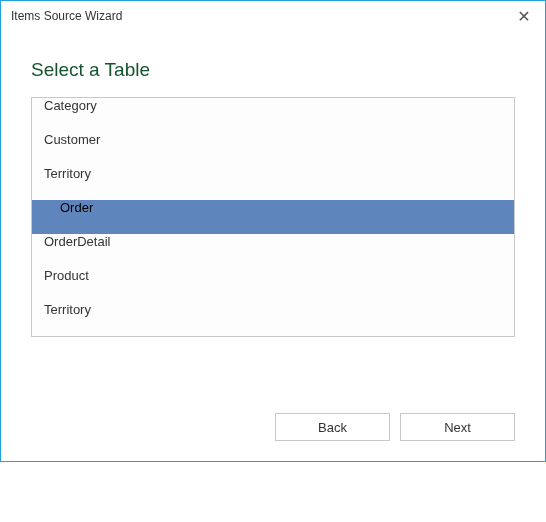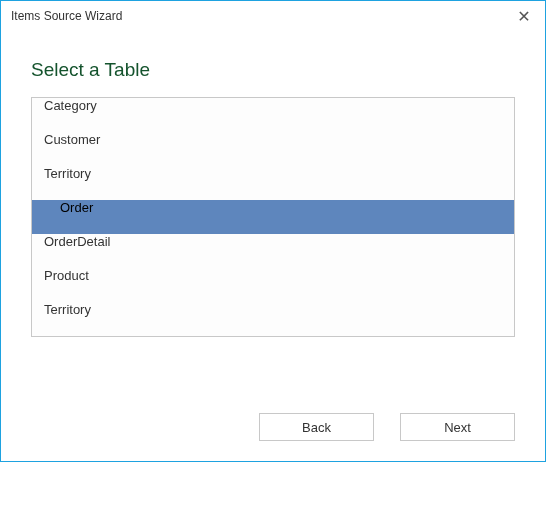--- a/index.html
+++ b/index.html
@@ -61,21 +61,21 @@
   .list-item.selected {
     background: #5e86bd;
     color: #000000;
     padding-left: 28px;
   }
   .footer {
     height: 68px;
     display: flex;
     justify-content: flex-end;
     align-items: center;
-    gap: 26px;
+    gap: 10px;
     padding: 0 30px;
     margin-left: 24px;
   }
   .btn {
     width: 115px;
     height: 28px;
     border: 1px solid #c8c8c8;
     background: #fff;
     font-size: 13px;
     color: #333;

